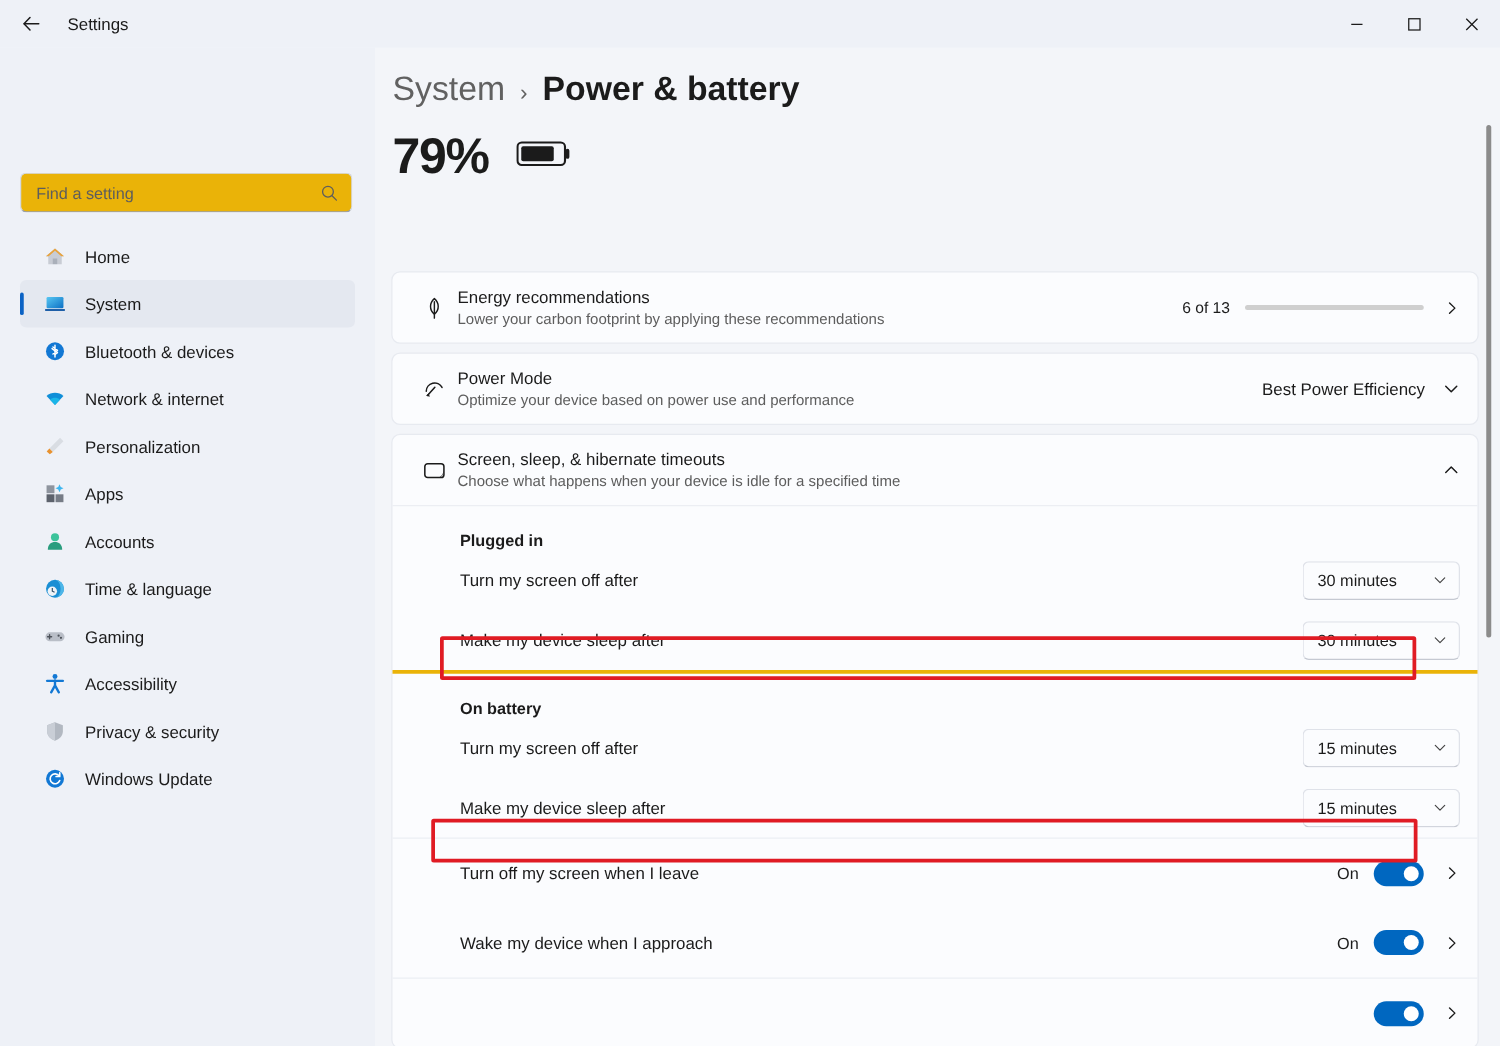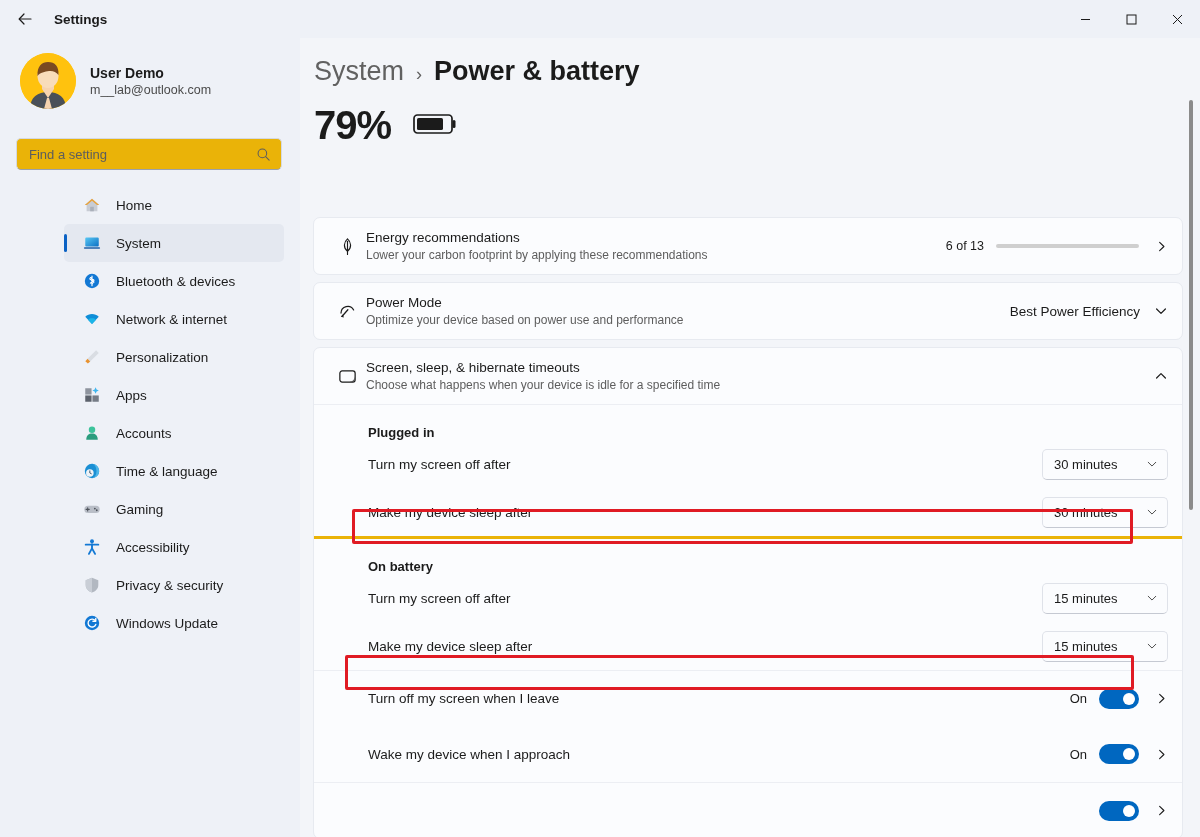--- a/index.html
+++ b/index.html
@@ -30,21 +30,20 @@
     width: 34px; height: 30px;
     margin-left: 8px;
     display: flex; align-items: center; justify-content: center;
     border-radius: 4px;
     color: #1b1b1b;
   }
   .titlebar-title {
     margin-left: 12px;
     font-size: 13.5px;
     color: #1b1b1b;
-    font-weight: bold;
   }
   .wincontrols {
     position: absolute; right: 0; top: 0;
     display: flex; height: 38px;
   }
   .wc {
     width: 46px; height: 38px;
     display: flex; align-items: center; justify-content: center;
     color: #1b1b1b;
   }
@@ -90,21 +89,20 @@
   .searchbox input {
     flex: 1; border: none; outline: none; background: transparent;
     font-family: "Liberation Sans", sans-serif;
     font-size: 13px; color: #1b1b1b;
   }
   .searchbox input::placeholder { color: #5d5d5d; }
 
   .navlist {
     position: absolute; top: 148px; left: 0;
     width: 300px;
-    padding-left: 48px;
   }
   .navitem {
     position: relative;
     display: flex; align-items: center;
     height: 38px;
     margin: 0 16px 0 16px;
     padding-left: 18px;
     border-radius: 5px;
     color: #1b1b1b;
   }
@@ -306,36 +304,20 @@
       <div class="wc close">
         <svg width="11" height="11" viewBox="0 0 11 11">
           <path d="M1 1 L10 10 M10 1 L1 10" stroke="currentColor" stroke-width="1" fill="none"></path>
         </svg>
       </div>
     </div>
   </div>
 
   <div class="sidebar">
 
-    <div class="profile">
-      <div class="avatar">
-        <svg width="56" height="56" viewBox="0 0 56 56">
-          <circle cx="28" cy="28" r="28" fill="#ffc20e"></circle>
-          <path d="M10 56 C10 44 18 39 28 39 C38 39 46 44 46 56 Z" fill="#4a5058"></path>
-          <path d="M22 36 L28 45 L34 36 L34 30 L22 30 Z" fill="#f6d3ae"></path>
-          <ellipse cx="28" cy="23" rx="10.5" ry="12" fill="#f8dcba"></ellipse>
-          <path d="M17.5 23 C17 13 22 9 28 9 C35 9 39 13 38.5 22 C36 19 33 17.5 29 18 C25 18.5 20 19.5 17.5 23 Z" fill="#7a4a22"></path>
-          <path d="M27 45 L24 56 L32 56 L29 45 Z" fill="#f6d3ae"></path>
-        </svg>
-      </div>
-      <div class="profile-text">
-        <div class="profile-name">User Demo</div>
-        <div class="profile-mail">m__lab@outlook.com</div>
-      </div>
-    </div>
 
     <div class="searchbox">
       <input placeholder="Find a setting" style="">
       <svg width="15" height="15" viewBox="0 0 16 16">
         <circle cx="6.8" cy="6.8" r="4.6" fill="none" stroke="#5d5d5d" stroke-width="1.1"></circle>
         <path d="M10.3 10.3 L14 14" stroke="#5d5d5d" stroke-width="1.1" stroke-linecap="round"></path>
       </svg>
     </div>
 
     <div class="navlist">

